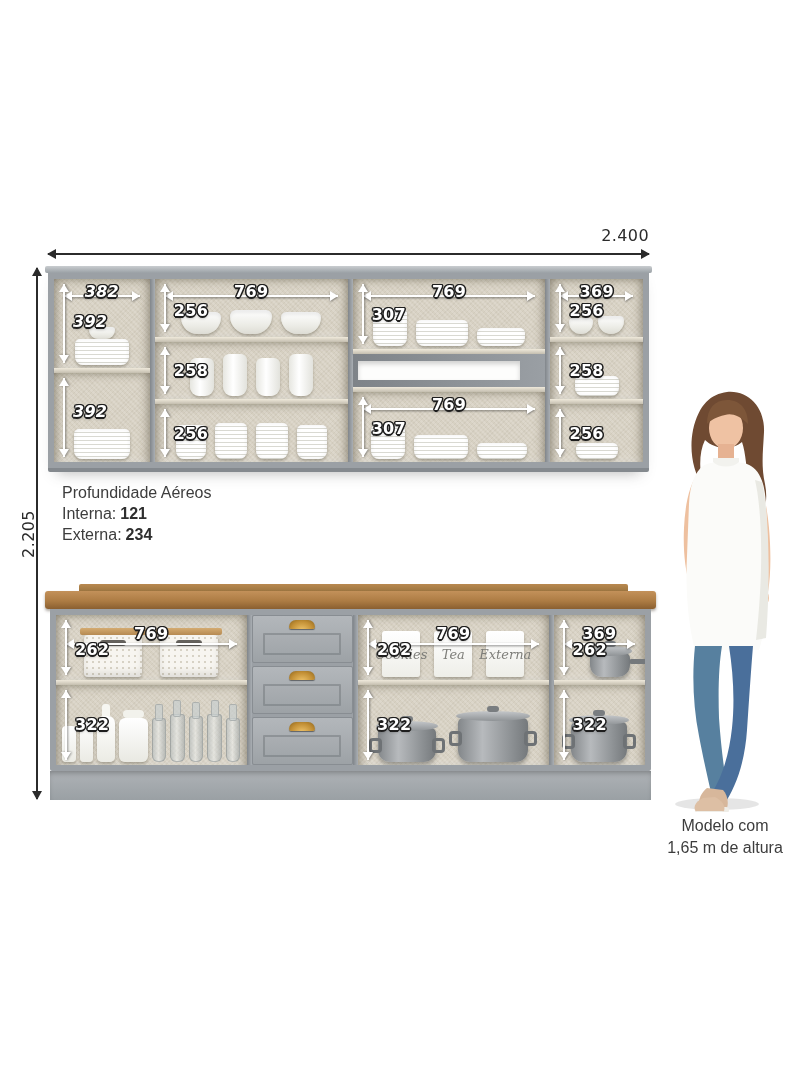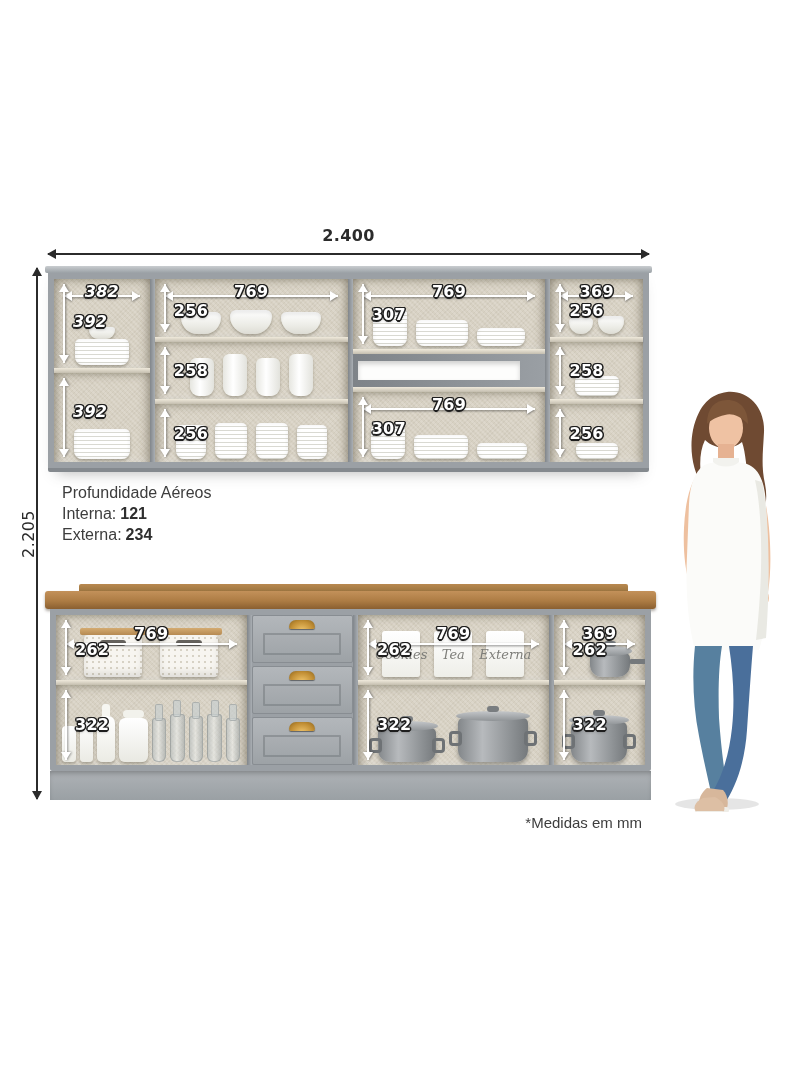--- a/index.html
+++ b/index.html
@@ -123,21 +123,21 @@
   .note b{color:#2e2e2e;font-weight:700;margin-left:4px;}
   .footnote{position:absolute;font-size:15px;color:#3d3d3d;}
   .modelcap{position:absolute;font-size:16px;color:#3d3d3d;text-align:center;line-height:22px;}
 </style>
 </head>
 <body>
 
 <div class="canvas">
 
   <div style="position:absolute;left:48px;top:226px;width:601px;height:32px;">
-    <div class="dimtext" style="position:absolute;left:0;right:0;top:0;text-align:center;font-weight:bold;">2.400</div>
+    <div class="dimtext" style="position:absolute;left:0;right:0;top:0;text-align:right;">2.400</div>
     <i class="bline-h" style="left:0;right:0;top:27px;"></i>
   </div>
 
   <div style="position:absolute;left:22px;top:268px;width:22px;height:531px;">
     <i class="bline-v" style="left:14px;top:0;bottom:0;"></i>
     <div class="dimtext" style="position:absolute;left:-24px;top:50%;width:60px;text-align:center;transform:translateY(-50%) rotate(-90deg);">2.205</div>
   </div>
 
   <div class="cab" style="left:48px;top:266px;width:601px;height:206px;">
     <div class="crown"></div>
@@ -426,21 +426,20 @@
               </span>
           </div>
         </div>
       </div>
 
     </div>
     <div class="plinth" style="left:5px;width:601px;top:187px;height:29px;"></div>
   </div>
 
 
-  <div class="footnote" style="left:430px;top:814px;width:212px;text-align:right;">*Medidas em mm</div>
 
   <svg style="position:absolute;left:648px;top:388px;" width="152" height="424" viewBox="0 0 150 424">
     <ellipse cx="68" cy="416" rx="42" ry="6" fill="rgba(0,0,0,0.10)"></ellipse>
 
     <path d="M78,4 C100,2 116,20 115,44 C114,64 112,78 116,96 C120,116 114,134 100,142 C106,122 103,106 100,94 C97,80 97,66 93,54 C84,62 66,62 56,52 C50,64 50,82 54,98 C44,84 40,62 44,42 C50,16 62,6 78,4 Z" fill="#6f4a32"></path>
 
     <ellipse cx="77" cy="40" rx="17" ry="21" fill="#efc2a3"></ellipse>
     <path d="M58,36 C58,20 66,12 78,12 C92,12 99,22 99,36 C90,27 82,25 76,27 C67,29 62,32 58,36 Z" fill="#7d5639"></path>
     <path d="M69,56 L85,56 L85,74 L69,74 Z" fill="#e6b292"></path>
 
@@ -455,14 +454,18 @@
 
     <path d="M46,258 C43,286 44,318 50,348 C55,374 60,396 63,408 L79,408 C76,388 72,360 70,330 C69,300 70,276 73,258 Z" fill="#57809f"></path>
     <path d="M80,258 C84,284 86,312 83,340 C80,368 72,394 58,412 L74,418 C88,398 96,372 98,342 C100,312 102,282 104,258 Z" fill="#4a6f9b"></path>
 
     <path d="M58,400 C51,406 48,414 52,420 C58,426 72,426 78,420 C80,414 78,406 74,402 Z" fill="#d7b79b"></path>
     <rect x="50" y="419" width="30" height="6" rx="3" fill="#efede7"></rect>
     <path d="M54,410 C46,414 43,420 48,425 C56,430 70,429 75,423 C77,417 72,412 66,409 Z" fill="#ddbfa4"></path>
     <rect x="45" y="423" width="31" height="6" rx="3" fill="#efede7"></rect>
   </svg>
 
+  <div class="modelcap" style="left:650px;top:815px;width:150px;">
+    <span>Modelo com</span><br>
+    <span>1,65 m de altura</span>
+  </div>
 
 </div>
 
 </body></html>

